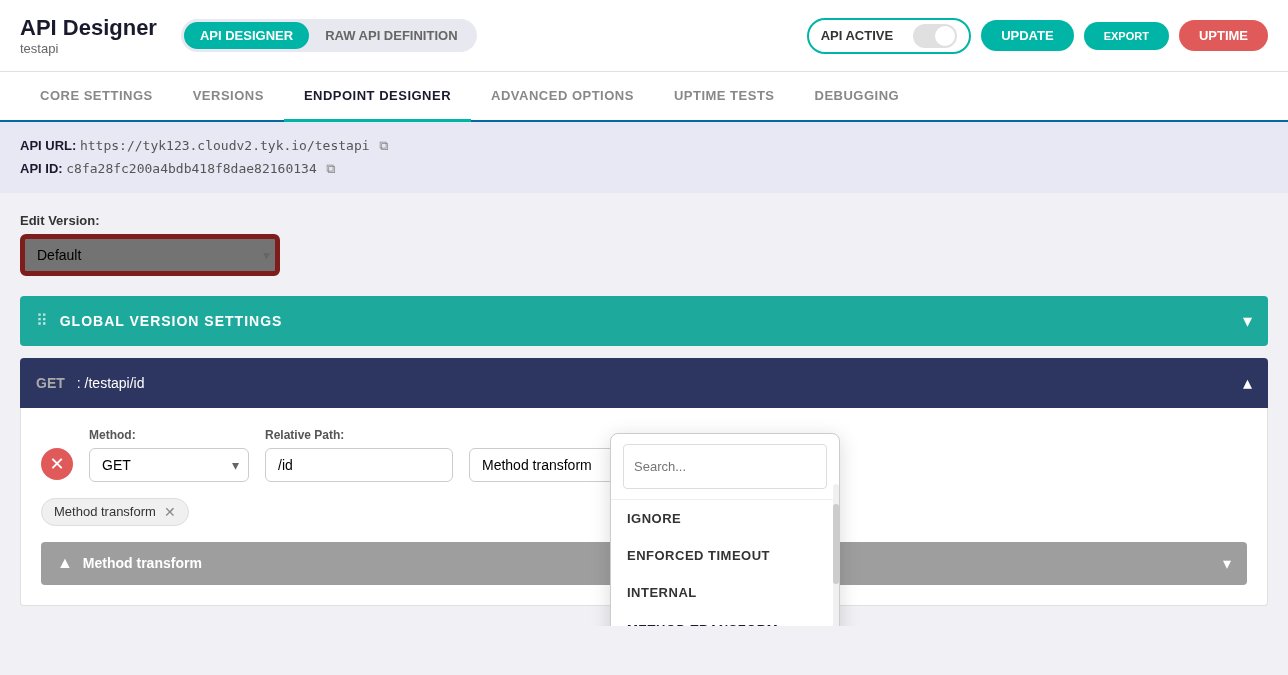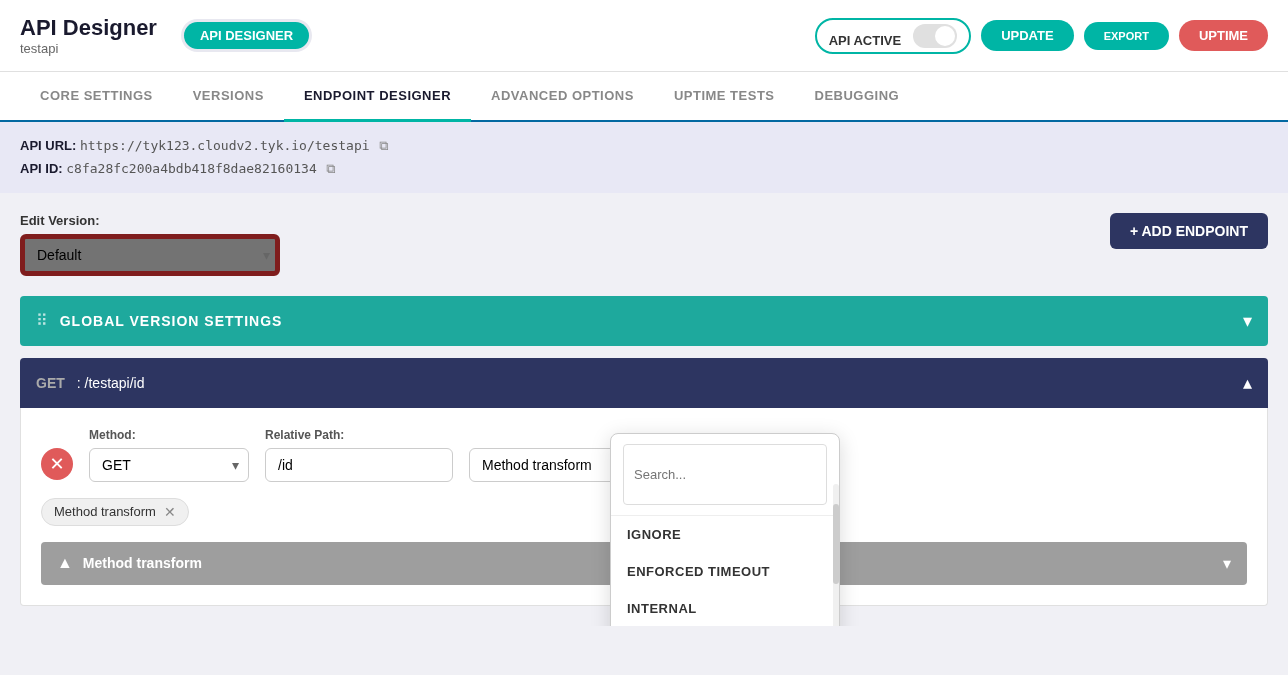--- a/index.html
+++ b/index.html
@@ -49,25 +49,25 @@
     }
     .toggle-switch-knob {
       position: absolute;
       right: 2px; top: 2px;
       width: 20px; height: 20px;
       border-radius: 50%;
       background: #fff;
     }
     .api-active-group {
       display: flex;
-      align-items: flex-end;
+      align-items: center;
       border: 2px solid #00b5a5;
       border-radius: 20px;
       padding: 4px 12px;
-      gap: 8px;
+      gap: 16px;
     }
     .btn-update {
       background: #00b5a5;
       color: #fff;
       border: none;
       border-radius: 20px;
       padding: 8px 20px;
       font-weight: 600;
       font-size: 13px;
       cursor: pointer;
@@ -290,21 +290,21 @@
       box-shadow: 0 4px 20px rgba(0,0,0,0.15);
       z-index: 100;
       overflow: hidden;
     }
     .dropdown-search {
       padding: 10px 12px;
       border-bottom: 1px solid #eee;
     }
     .dropdown-search input {
       width: 100%;
-      padding: 22px 10px;
+      padding: 14px 10px;
       border: 1px solid #ddd;
       border-radius: 4px;
       font-size: 13px;
       outline: none;
     }
     .dropdown-list { max-height: 230px; overflow-y: auto; }
     .dropdown-item {
       display: flex;
       align-items: center;
       padding: 11px 16px;
@@ -336,20 +336,21 @@
 </head>
 <body>
 
 <header class="header">
   <div class="logo-area">
     <span class="logo-title">API Designer</span>
     <span class="logo-sub">testapi</span>
   </div>
   <div class="header-toggle">
     <button class="toggle-btn active">API DESIGNER</button>
+    <button class="toggle-btn">RAW API DEFINITION</button>
   </div>
   <div class="header-actions">
     <div class="api-active-group">
       <span class="api-active-label">API ACTIVE</span>
       <div class="toggle-switch">
         <div class="toggle-switch-knob"></div>
       </div>
     </div>
     <button class="btn-update">UPDATE</button>
     <button class="btn-export">EXPORT</button>
@@ -383,21 +384,20 @@
 
   <div class="edit-version-row">
     <div>
       <div class="edit-version-label">Edit Version:</div>
       <div class="select-wrapper version-select-wrap">
         <select class="version-select">
           <option>Default</option>
         </select>
       </div>
     </div>
-    <button class="add-endpoint-btn">+ ADD ENDPOINT</button>
   </div>
 
   <div class="settings-bar">
     <span class="settings-bar-drag">⠿</span>
     <span class="settings-bar-title">GLOBAL VERSION SETTINGS</span>
     <span class="settings-bar-chevron">▾</span>
   </div>
 
   <div class="endpoint-bar">
     <span class="endpoint-method">GET</span>

